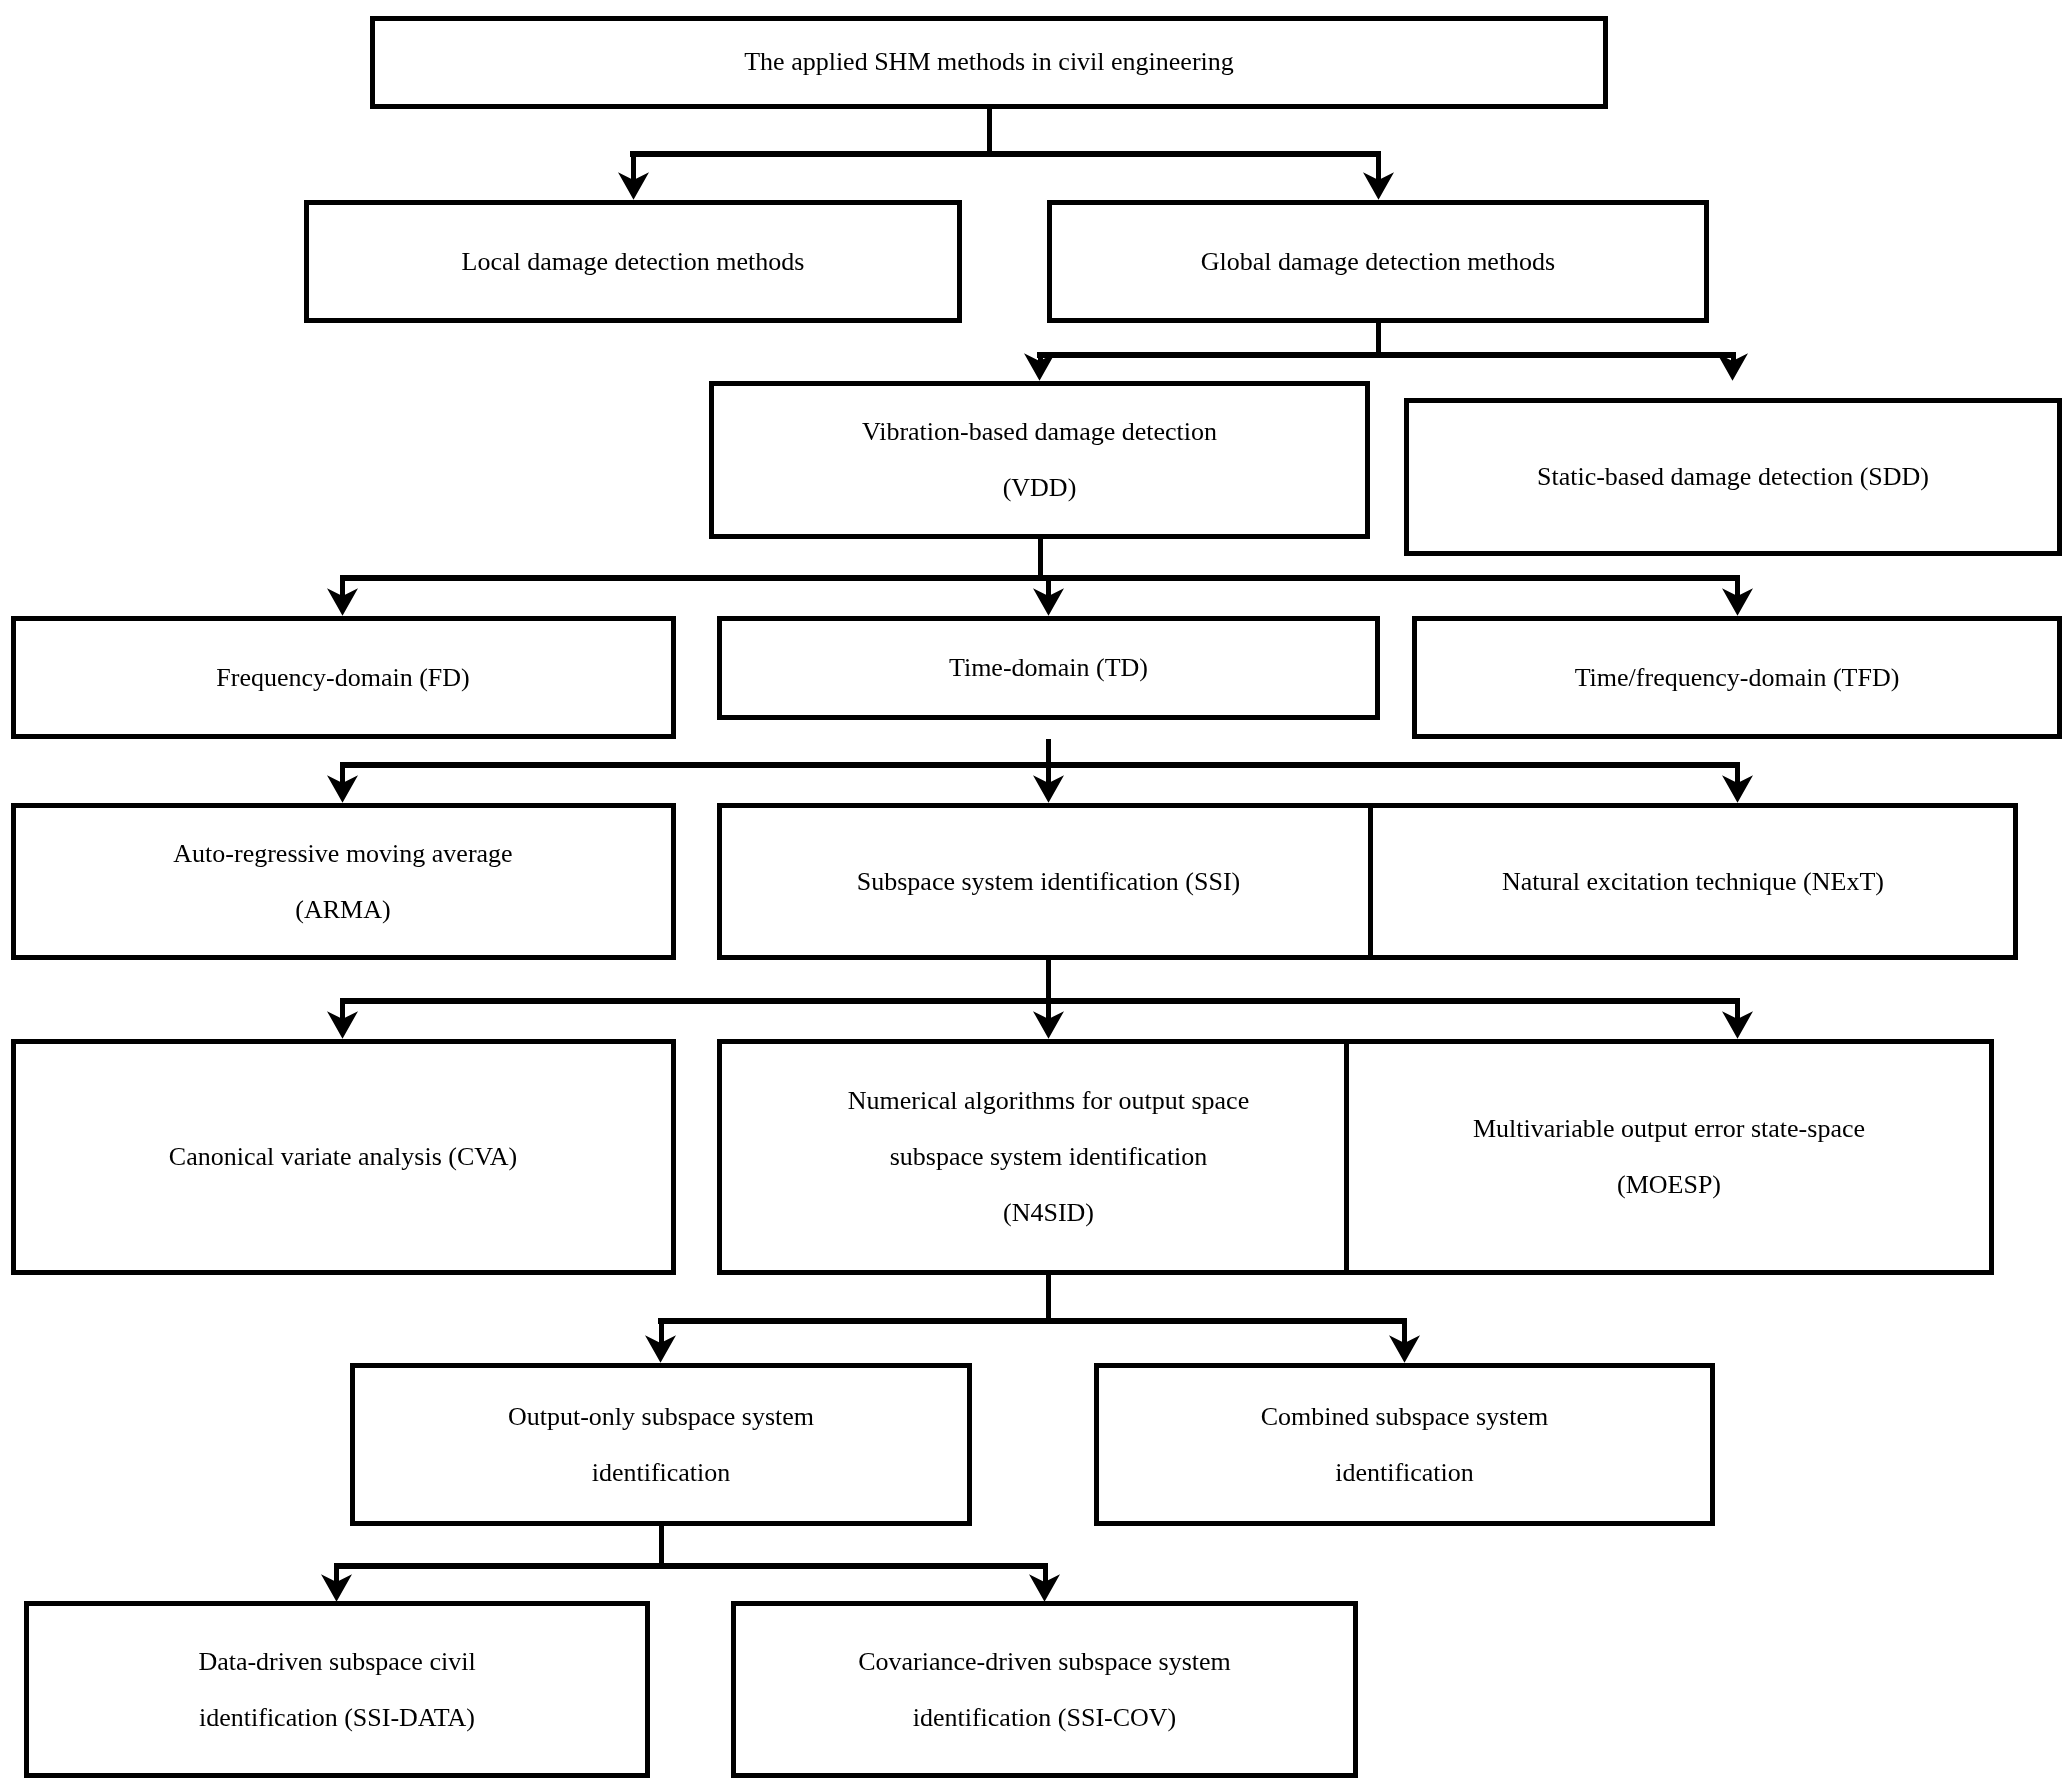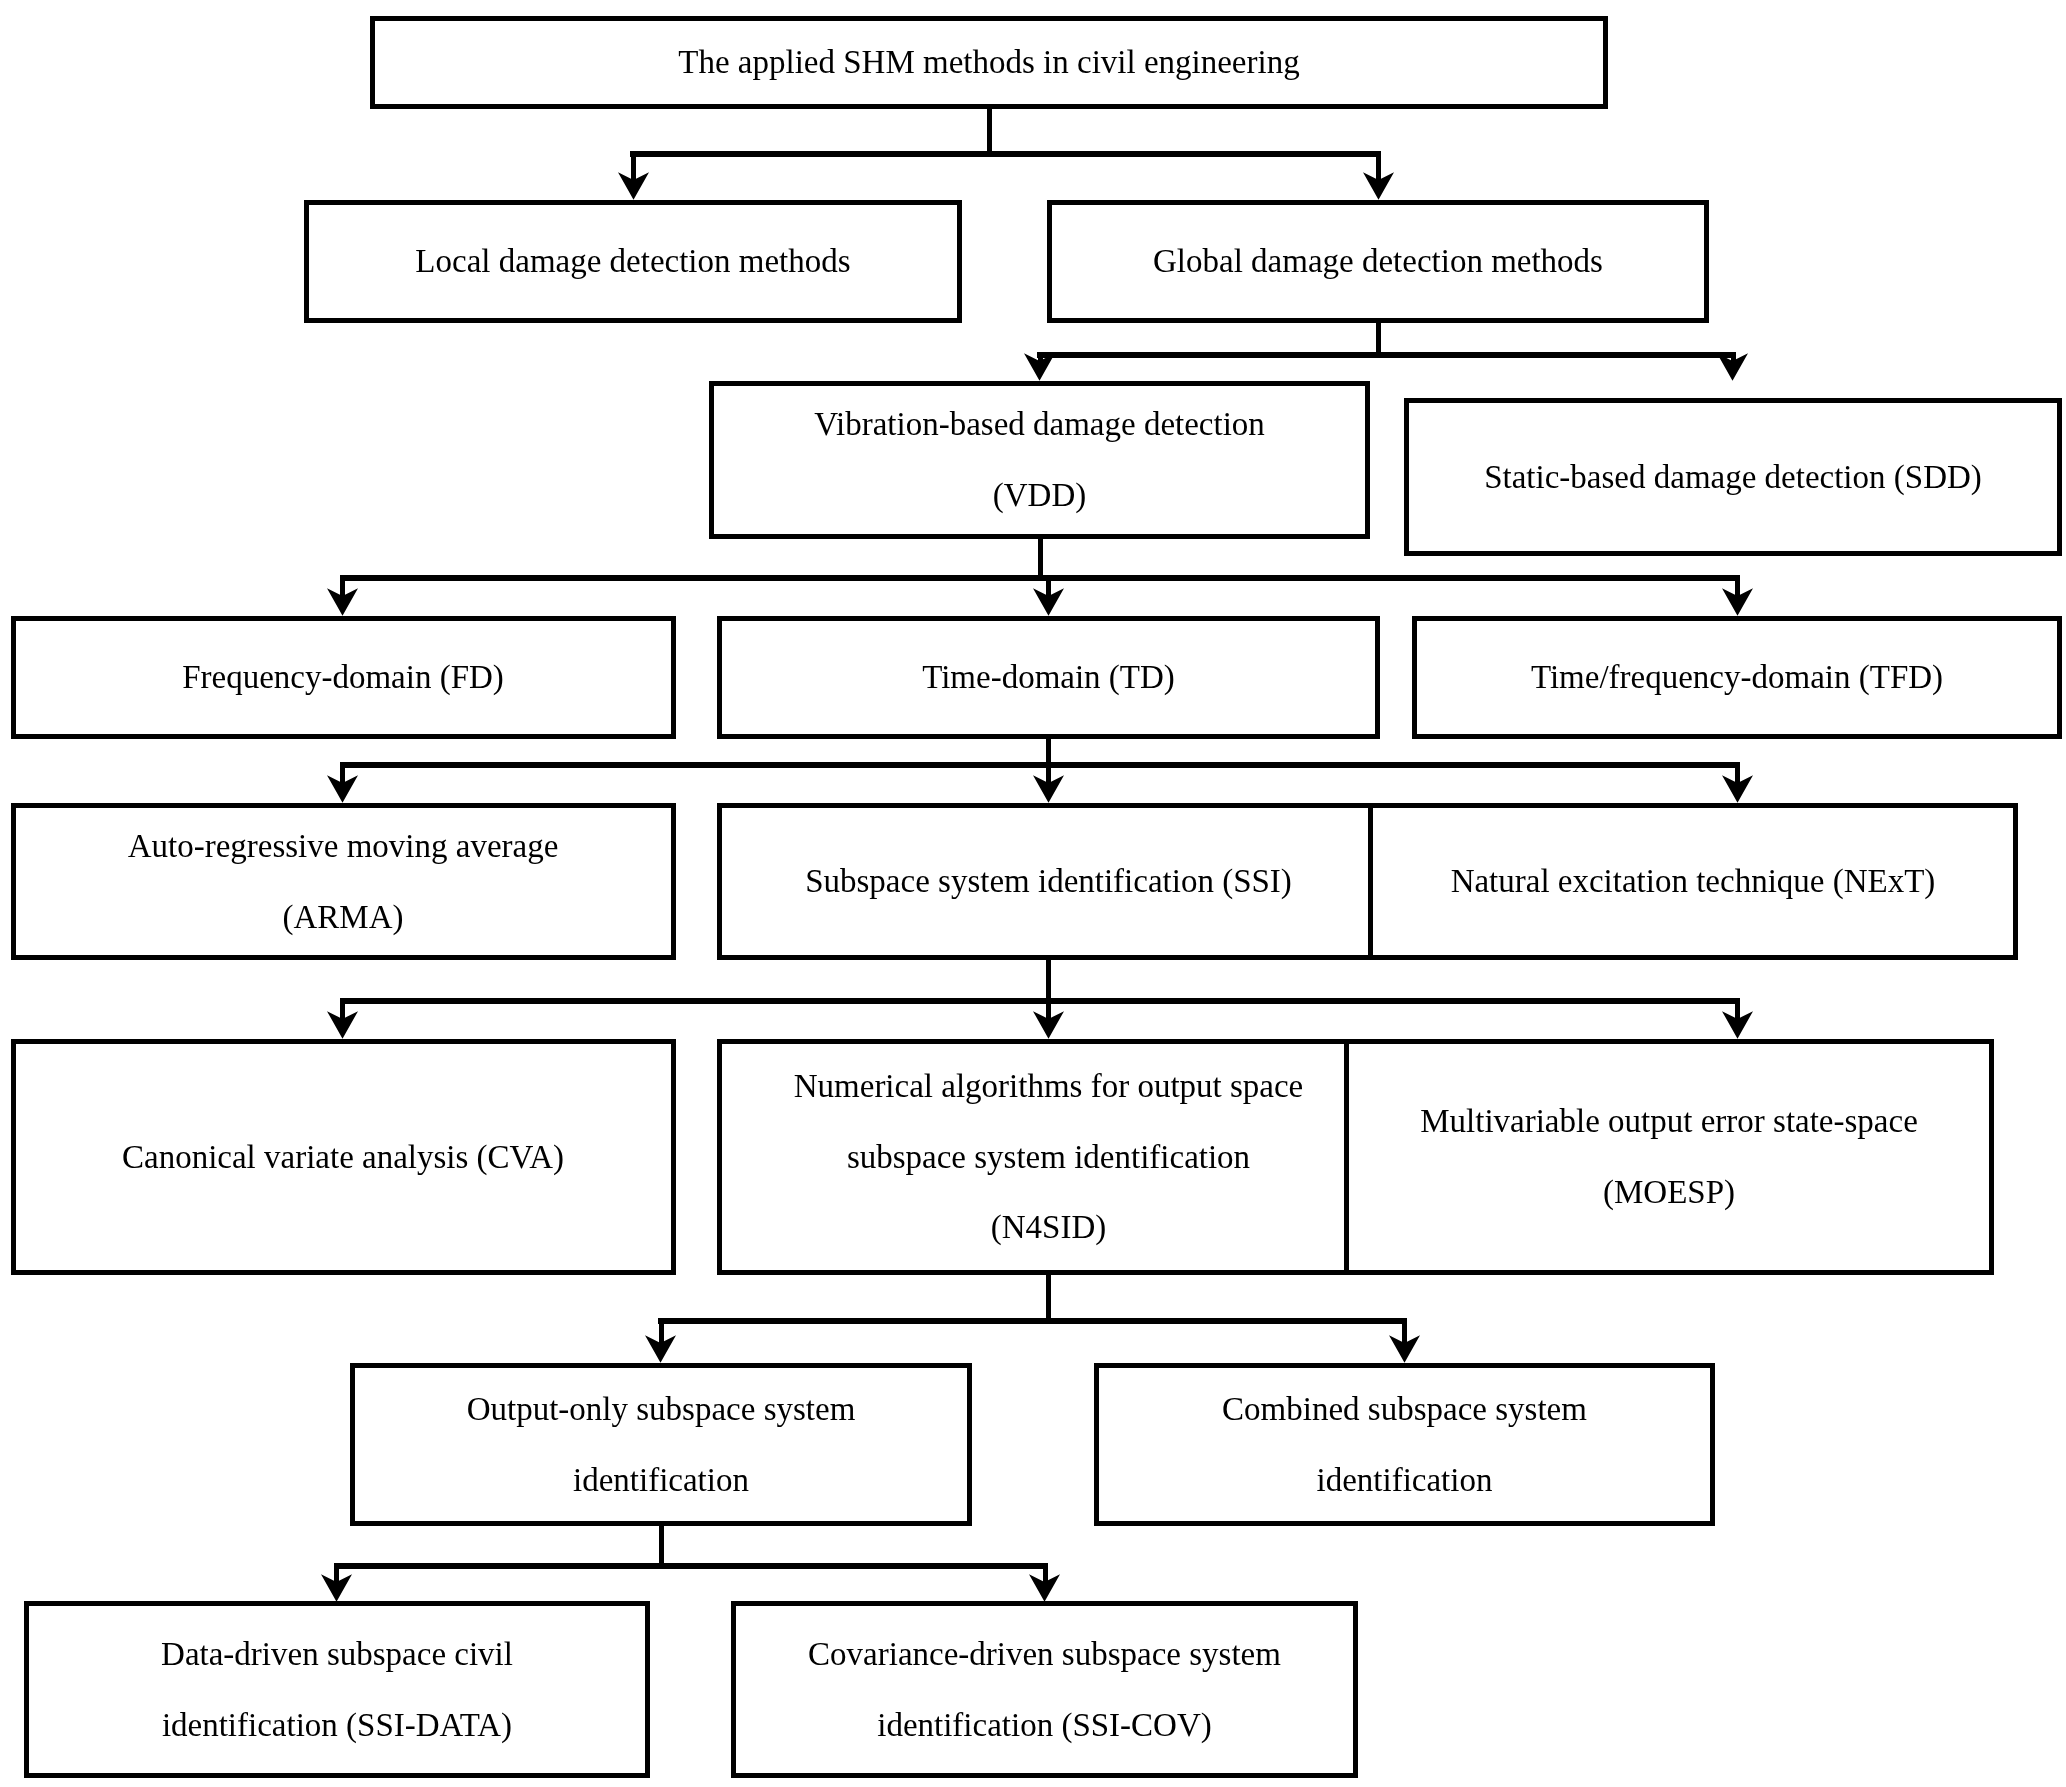--- a/index.html
+++ b/index.html
@@ -12,21 +12,21 @@
   }
   .node{
     position:absolute;
     box-sizing:border-box;
     border:5px solid #000000;
     background:#ffffff;
     display:flex;
     align-items:center;
     justify-content:center;
     text-align:center;
-    font-size:33px;
+    font-size:26px;
     line-height:2.15;
   }
   .lbl{white-space:pre-line;display:block;padding:0 10px;}
   .vline{position:absolute;width:5px;background:#000000;}
   .hline{position:absolute;height:5.5px;background:#000000;}
   .arrow{position:absolute;width:31px;height:28px;}
   .arrow polygon{fill:#000000;}
 </style>
 </head>
 <body>
@@ -48,21 +48,21 @@
     <span class="lbl">Vibration-based damage detection
 (VDD)</span>
   </div>
   <div class="node" style="left:1404px;top:398px;width:658px;height:158px">
     <span class="lbl">Static-based damage detection (SDD)</span>
   </div>
 
   <div class="node" style="left:10.5px;top:616px;width:665px;height:123px">
     <span class="lbl">Frequency-domain (FD)</span>
   </div>
-  <div class="node" style="left:717px;top:616px;width:663px;height:123px">
+  <div class="node" style="left:717px;top:616px;width:663px;height:104px">
     <span class="lbl">Time-domain (TD)</span>
   </div>
   <div class="node" style="left:1412px;top:616px;width:650px;height:123px">
     <span class="lbl">Time/frequency-domain (TFD)</span>
   </div>
 
   <div class="node" style="left:10.5px;top:803px;width:665px;height:157px">
     <span class="lbl">Auto-regressive moving average
 (ARMA)</span>
   </div>

